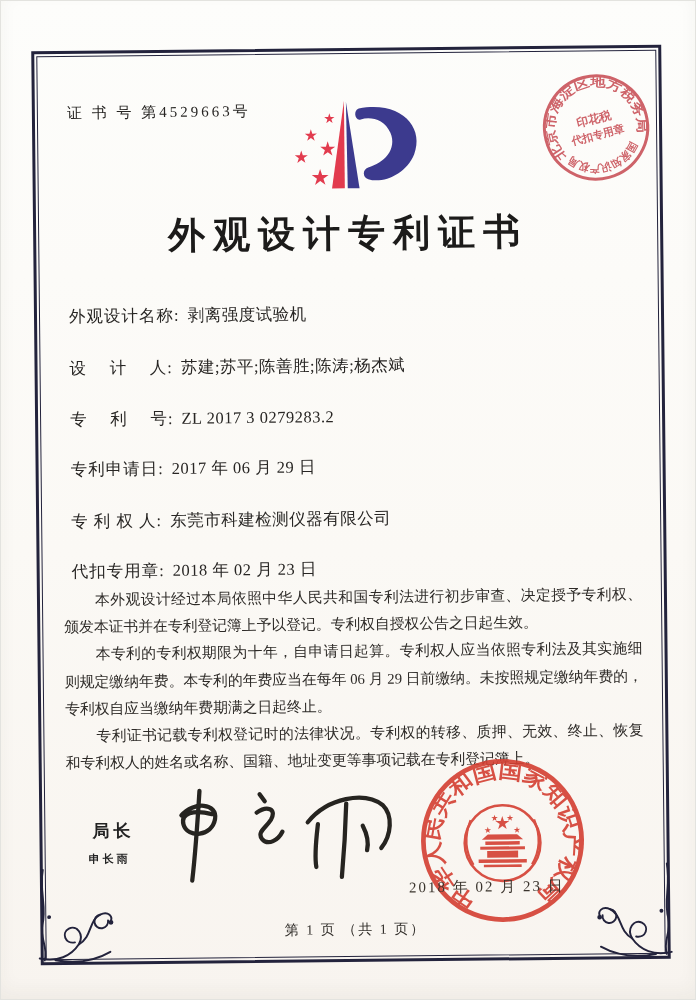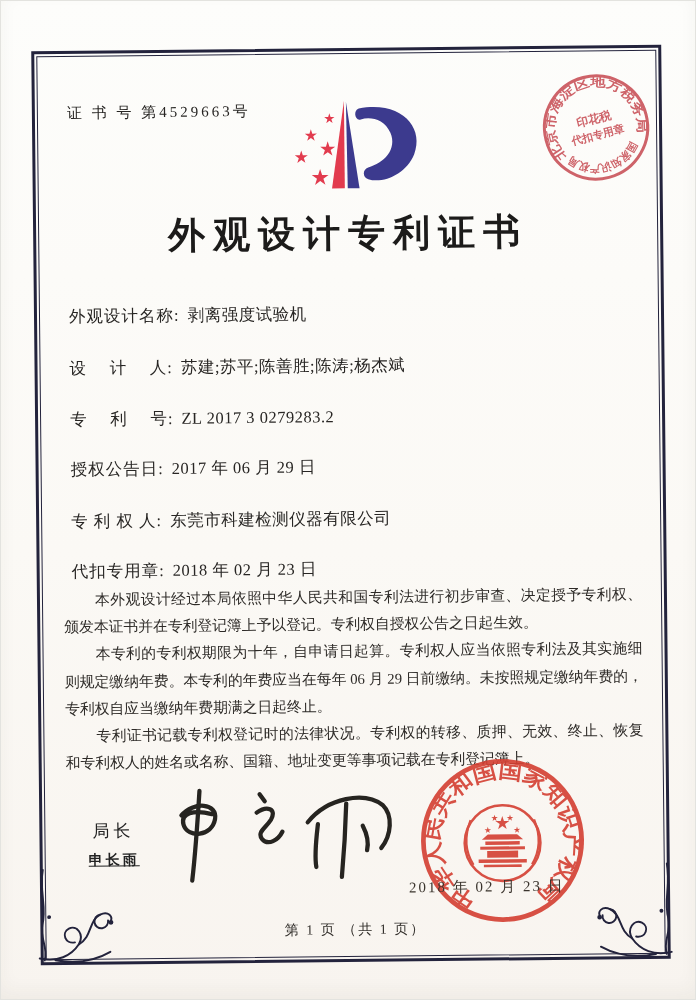--- a/index.html
+++ b/index.html
@@ -19,22 +19,22 @@
   .logo-red{fill:var(--logo-red,#e23b4e);}
   .logo-navy{fill:var(--logo-navy,#3c3a8e);}
   .title{position:absolute;left:0;right:0;top:158px;text-align:center;
     font-size:37px;font-weight:600;letter-spacing:8px;color:#1c1b1a;}
   .field{position:absolute;left:32px;right:30px;font-size:16.5px;color:#282624;letter-spacing:.5px;white-space:nowrap;}
   .field .lbl{letter-spacing:1px;}
   .field .val{margin-left:8px;}
   .body-text{position:absolute;left:24px;right:22px;top:533px;font-size:14.8px;
     line-height:1.84;text-align:justify;color:#2e2b28;}
   .body-text p{margin:0;text-indent:2.1em;}
-  .signer-title{position:absolute;left:50px;top:766px;font-size:17px;font-weight:400;letter-spacing:4px;color:#222;}
-  .signer-name{position:absolute;left:46px;top:798px;font-size:14px;font-weight:600;letter-spacing:3px;color:#222;text-decoration:underline;}
+  .signer-title{position:absolute;left:50px;top:766px;font-size:17px;font-weight:700;letter-spacing:4px;color:#222;}
+  .signer-name{position:absolute;left:46px;top:798px;font-size:11px;font-weight:600;letter-spacing:3px;color:#222;}
   .signature{position:absolute;left:118px;top:726px;width:250px;height:112px;}
   .sig-stroke{fill:none;stroke:#262420;stroke-width:4.2;stroke-linecap:round;stroke-linejoin:round;}
   .seal{position:absolute;left:374px;top:705px;width:172px;height:172px;opacity:.9;z-index:4;color:var(--seal-red,#d43f32);}
   .seal-date{position:absolute;left:366px;top:828px;width:210px;z-index:5;font-size:15px;
     letter-spacing:2px;color:#3a342d;text-align:left;}
   .stamp-wrap{position:absolute;left:500px;top:18px;width:122px;height:122px;transform:rotate(-14deg);opacity:.82;color:var(--stamp-red,#c4424a);}
   .footer{position:absolute;left:0;right:0;top:870px;text-align:center;font-size:14px;letter-spacing:2px;color:#33302c;}
   .ornament{position:absolute;bottom:-6px;width:118px;height:108px;color:var(--frame-navy,#2d3272);}
   .ornament.left{left:-8px;}
   .ornament.right{right:-8px;transform:scaleX(-1);}
@@ -77,21 +77,21 @@
     <div class="field" style="top:252px">
       <span class="lbl">外观设计名称:</span><span class="val">剥离强度试验机</span>
     </div>
     <div class="field" style="top:304px">
       <span class="lbl">设　 计　 人:</span><span class="val">苏建;苏平;陈善胜;陈涛;杨杰斌</span>
     </div>
     <div class="field" style="top:355px">
       <span class="lbl">专　 利　 号:</span><span class="val">ZL 2017 3 0279283.2</span>
     </div>
     <div class="field" style="top:405px">
-      <span class="lbl">授权公告日:</span><span class="val">2017 年 06 月 29 日</span>
+      <span class="lbl">专利申请日:</span><span class="val">2017 年 06 月 29 日</span>
     </div>
     <div class="field" style="top:457px">
       <span class="lbl">专 利 权 人:</span><span class="val">东莞市科建检测仪器有限公司</span>
     </div>
     <div class="field" style="top:507px">
       <span class="lbl">代扣专用章:</span><span class="val">2018 年 02 月 23 日</span>
     </div>
 
     <div class="body-text">
       <p>本外观设计经过本局依照中华人民共和国专利法进行初步审查、决定授予专利权、颁发本证书并在专利登记簿上予以登记。专利权自授权公告之日起生效。</p>

